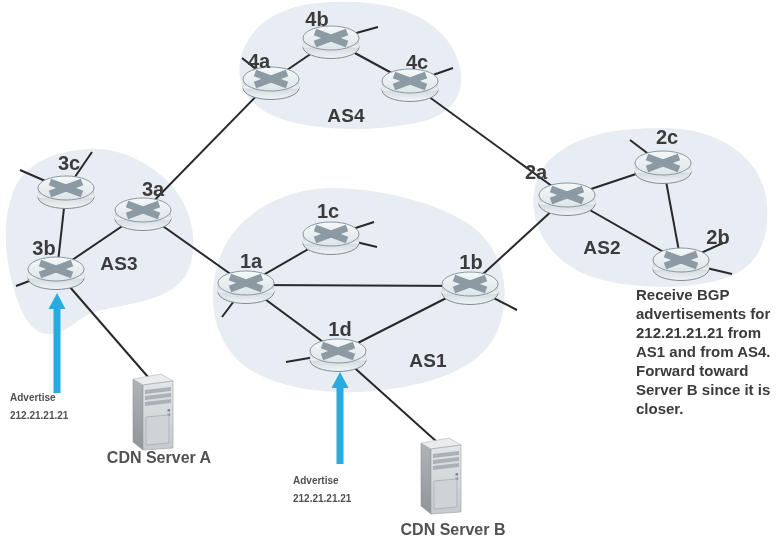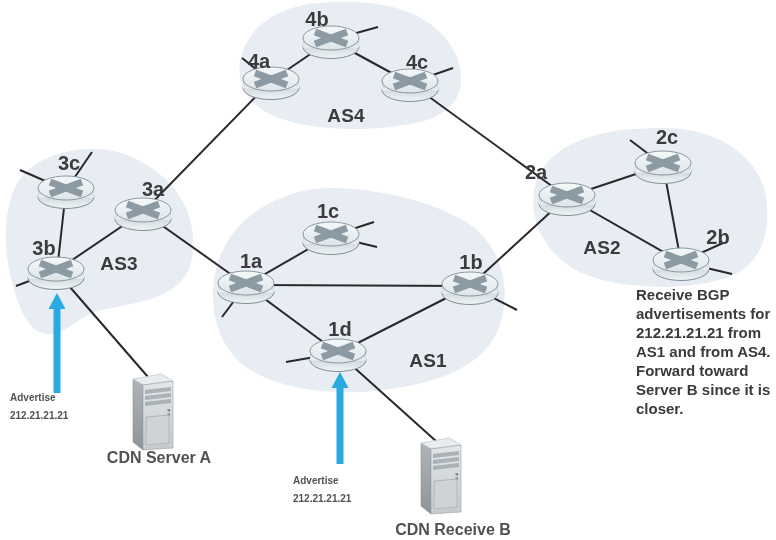--- a/index.html
+++ b/index.html
@@ -196,15 +196,15 @@
 212.21.21.21</div>
   <div class="note">Receive BGP
 advertisements for
 212.21.21.21 from
 AS1 and from AS4.
 Forward toward
 Server B since it is
 closer.</div>
 
   <div class="cdn-lbl" style="left:159px;top:449px">CDN Server A</div>
-  <div class="cdn-lbl" style="left:453px;top:521px">CDN Receive B</div>
+  <div class="cdn-lbl" style="left:453px;top:521px">CDN Server B</div>
 
 </div>
 
 </body></html>

